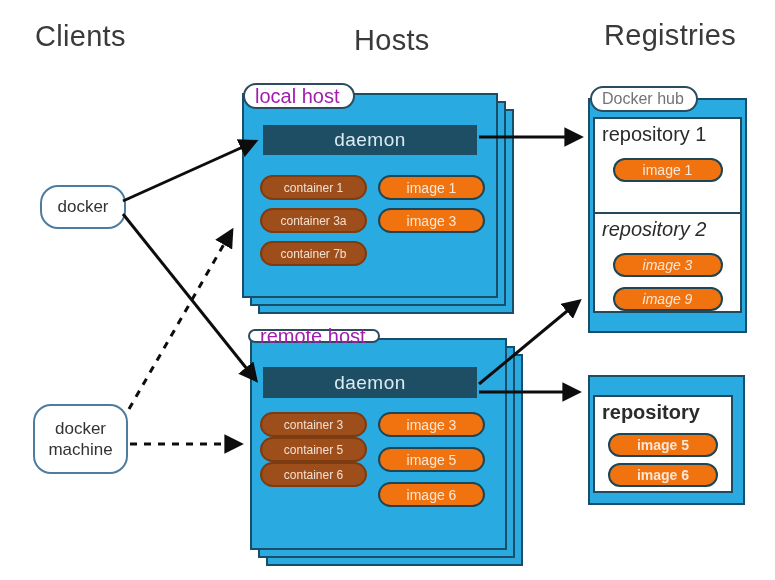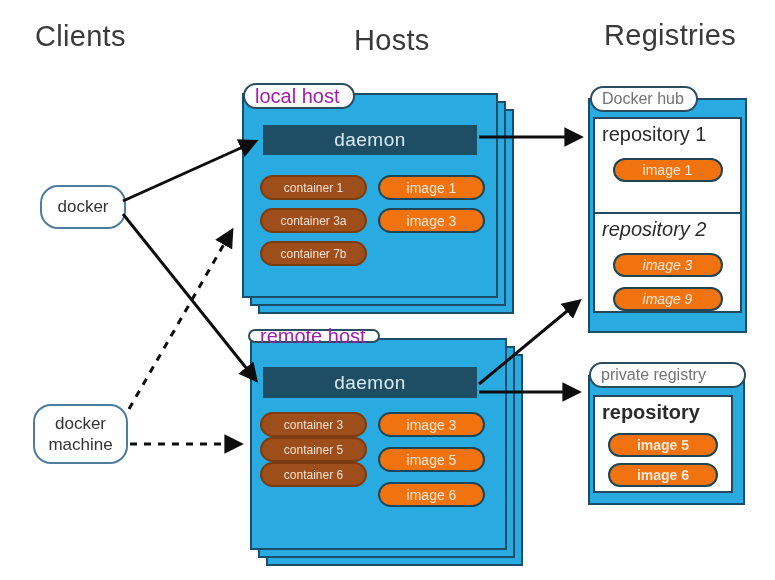--- a/index.html
+++ b/index.html
@@ -12,21 +12,21 @@
   #hdr-hosts{left:354px;top:24px;}
   #hdr-registries{left:604px;top:19px;}
 
   
   .client-box{
     position:absolute;background:#fff;border:2.5px solid #4e7c9e;border-radius:18px;
     display:flex;align-items:center;justify-content:center;text-align:center;
     font-size:17px;color:#333;line-height:1.25;z-index:6;
   }
   #docker-box{left:40px;top:185px;width:82px;height:40px;}
-  #docker-machine-box{left:33px;top:404px;width:95px;height:60px;padding:0 20px;box-sizing:border-box;}
+  #docker-machine-box{left:33px;top:404px;width:95px;height:70px;padding:0 20px;box-sizing:border-box;}
 
   
   .host-layer{position:absolute;background:#29abe2;border:2px solid #1a4e68;box-sizing:border-box;}
   .host-main{position:absolute;background:#29abe2;border:2px solid #1a4e68;box-sizing:border-box;z-index:3;}
   #local-layer2{left:258px;top:109px;width:256px;height:205px;}
   #local-layer1{left:250px;top:101px;width:256px;height:205px;}
   #local-main{left:242px;top:93px;width:256px;height:205px;}
   #remote-layer2{left:266px;top:354px;width:257px;height:212px;}
   #remote-layer1{left:258px;top:346px;width:257px;height:212px;}
   #remote-main{left:250px;top:338px;width:257px;height:212px;}
@@ -147,21 +147,20 @@
   </div>
   <div class="repo-box" id="repo2-box">
     <div class="repo-label">repository 2</div>
     <div class="repo-pills">
       <div class="repo-image-pill">image 3</div>
       <div class="repo-image-pill">image 9</div>
     </div>
   </div>
 
   <div class="registry-box" id="private-registry-box"></div>
-  <div class="registry-pill" id="private-registry-pill">private registry</div>
   <div class="repo-box" id="private-repo-box">
     <div class="repo-label">repository</div>
     <div class="repo-pills">
       <div class="repo-image-pill">image 5</div>
       <div class="repo-image-pill">image 6</div>
     </div>
   </div>
 
   <svg class="arrows" width="775" height="580" viewBox="0 0 775 580">
     <defs>

